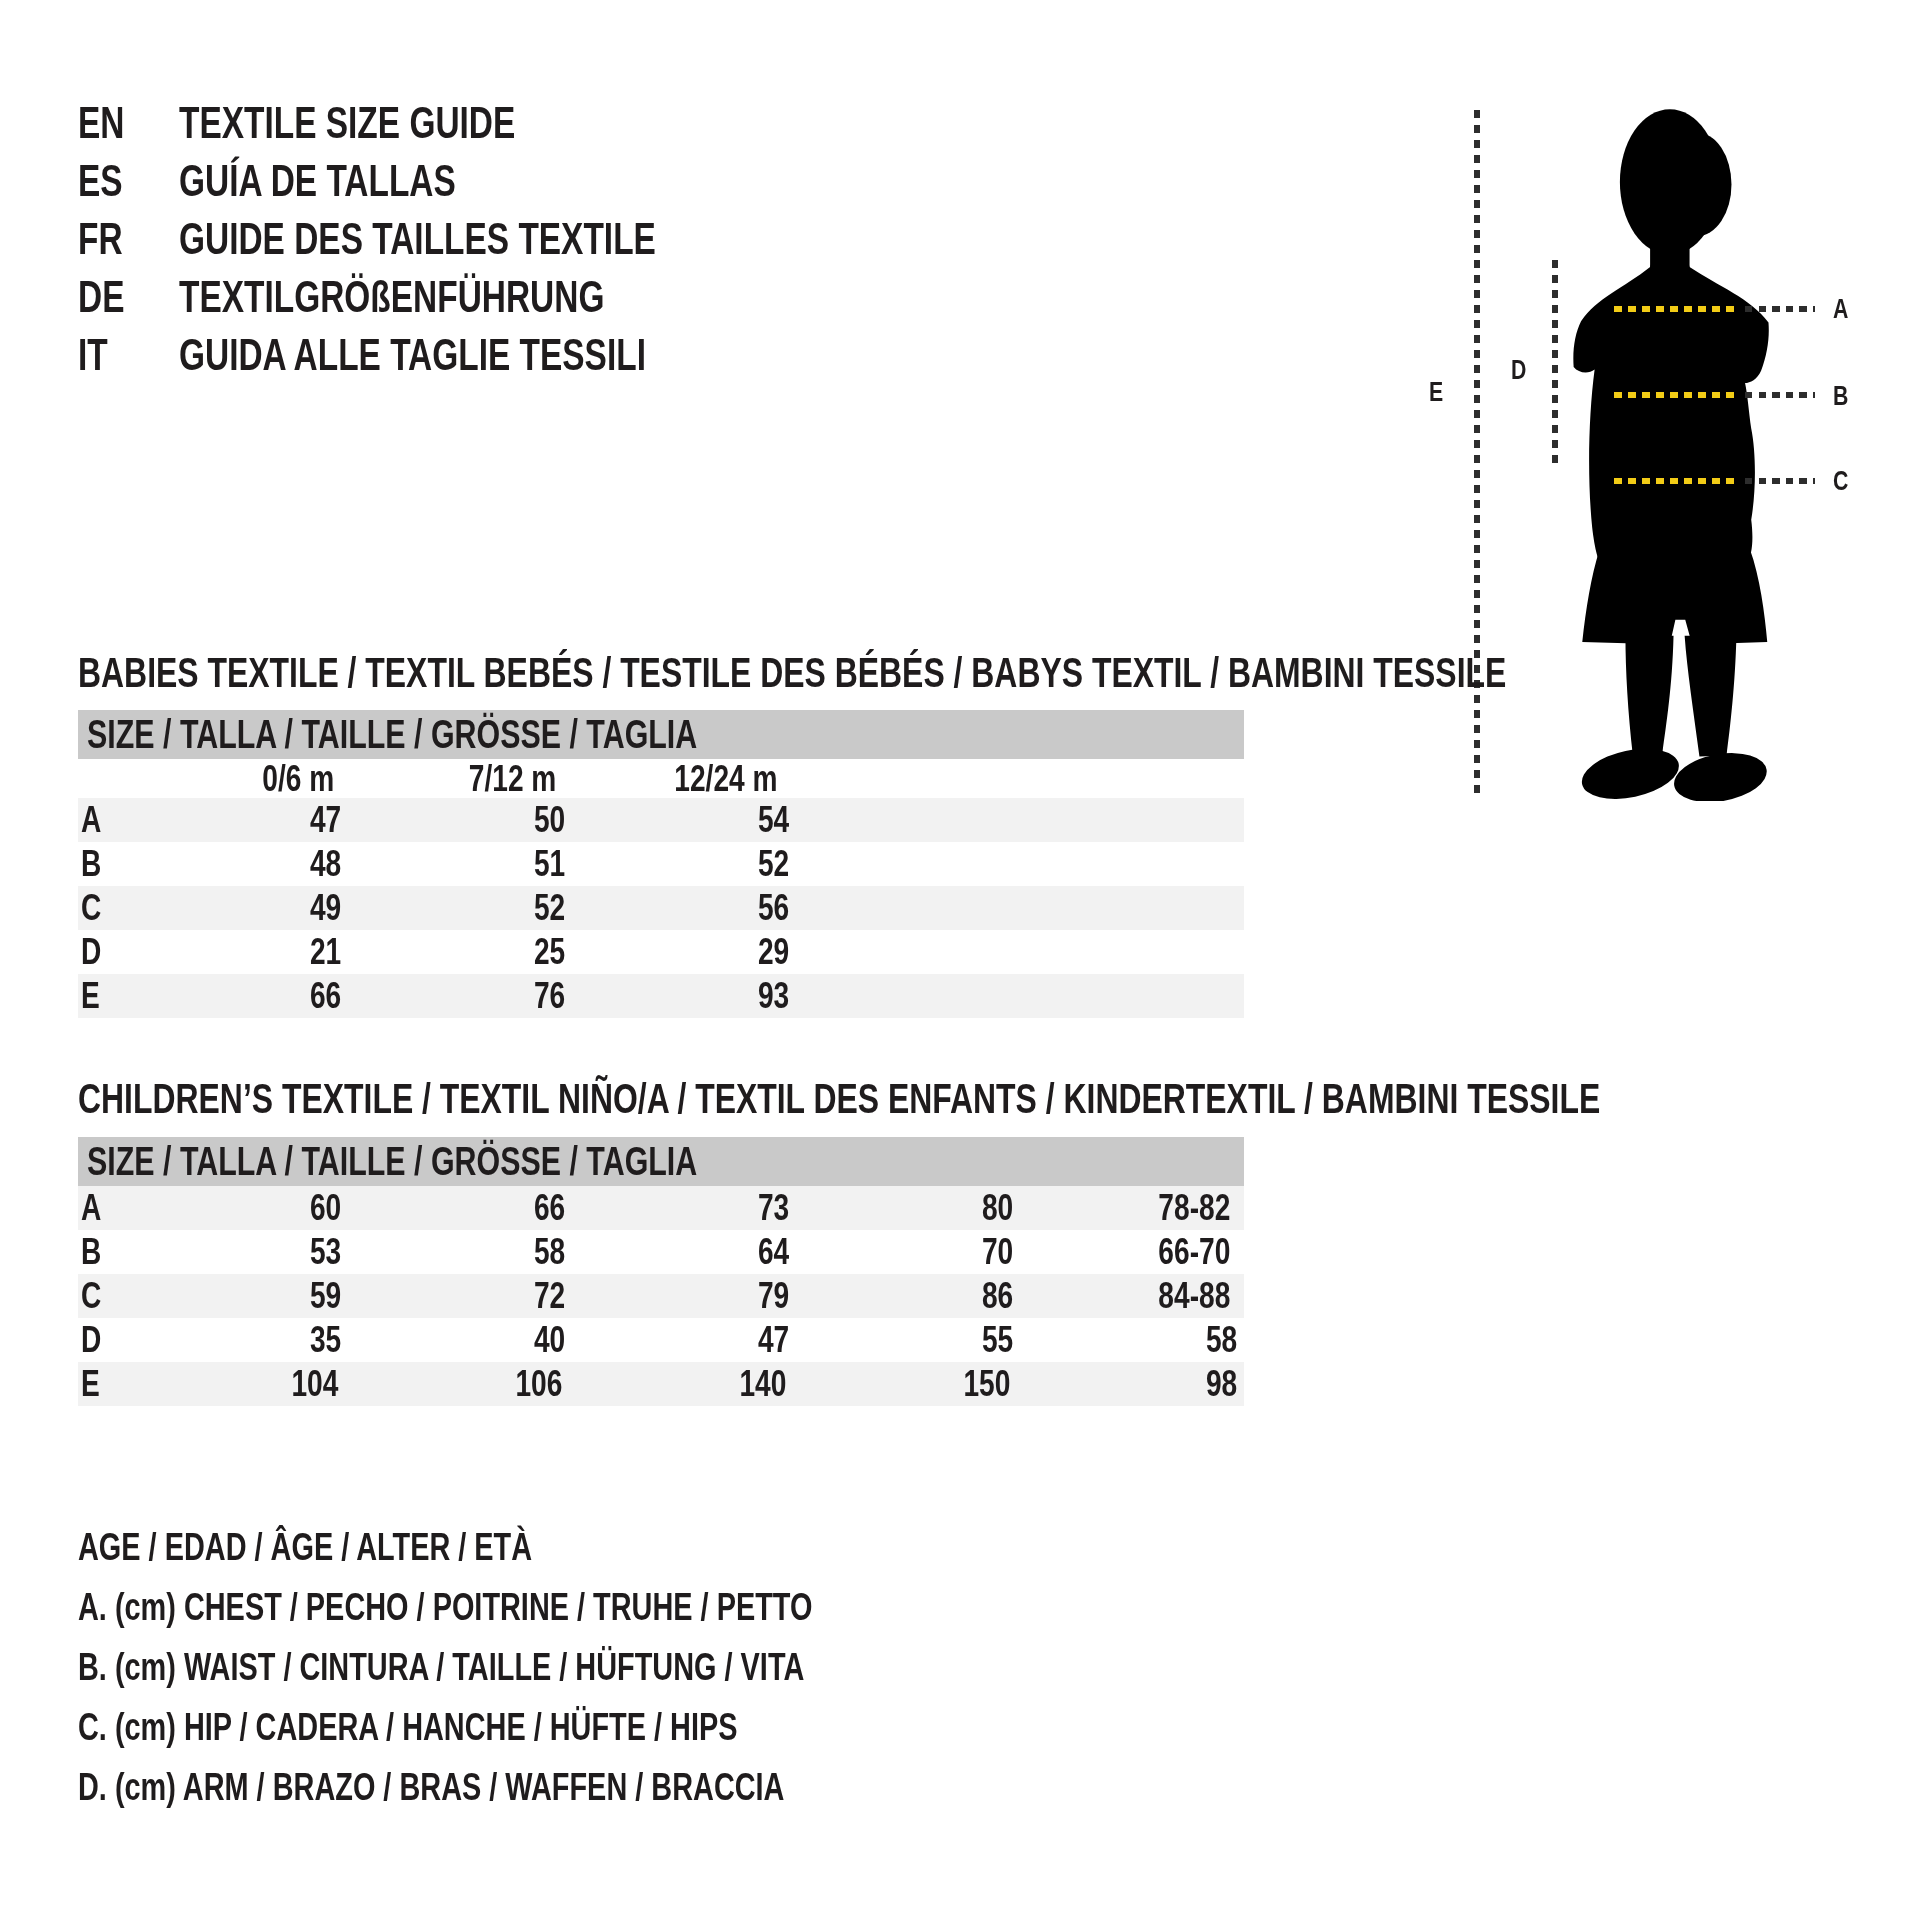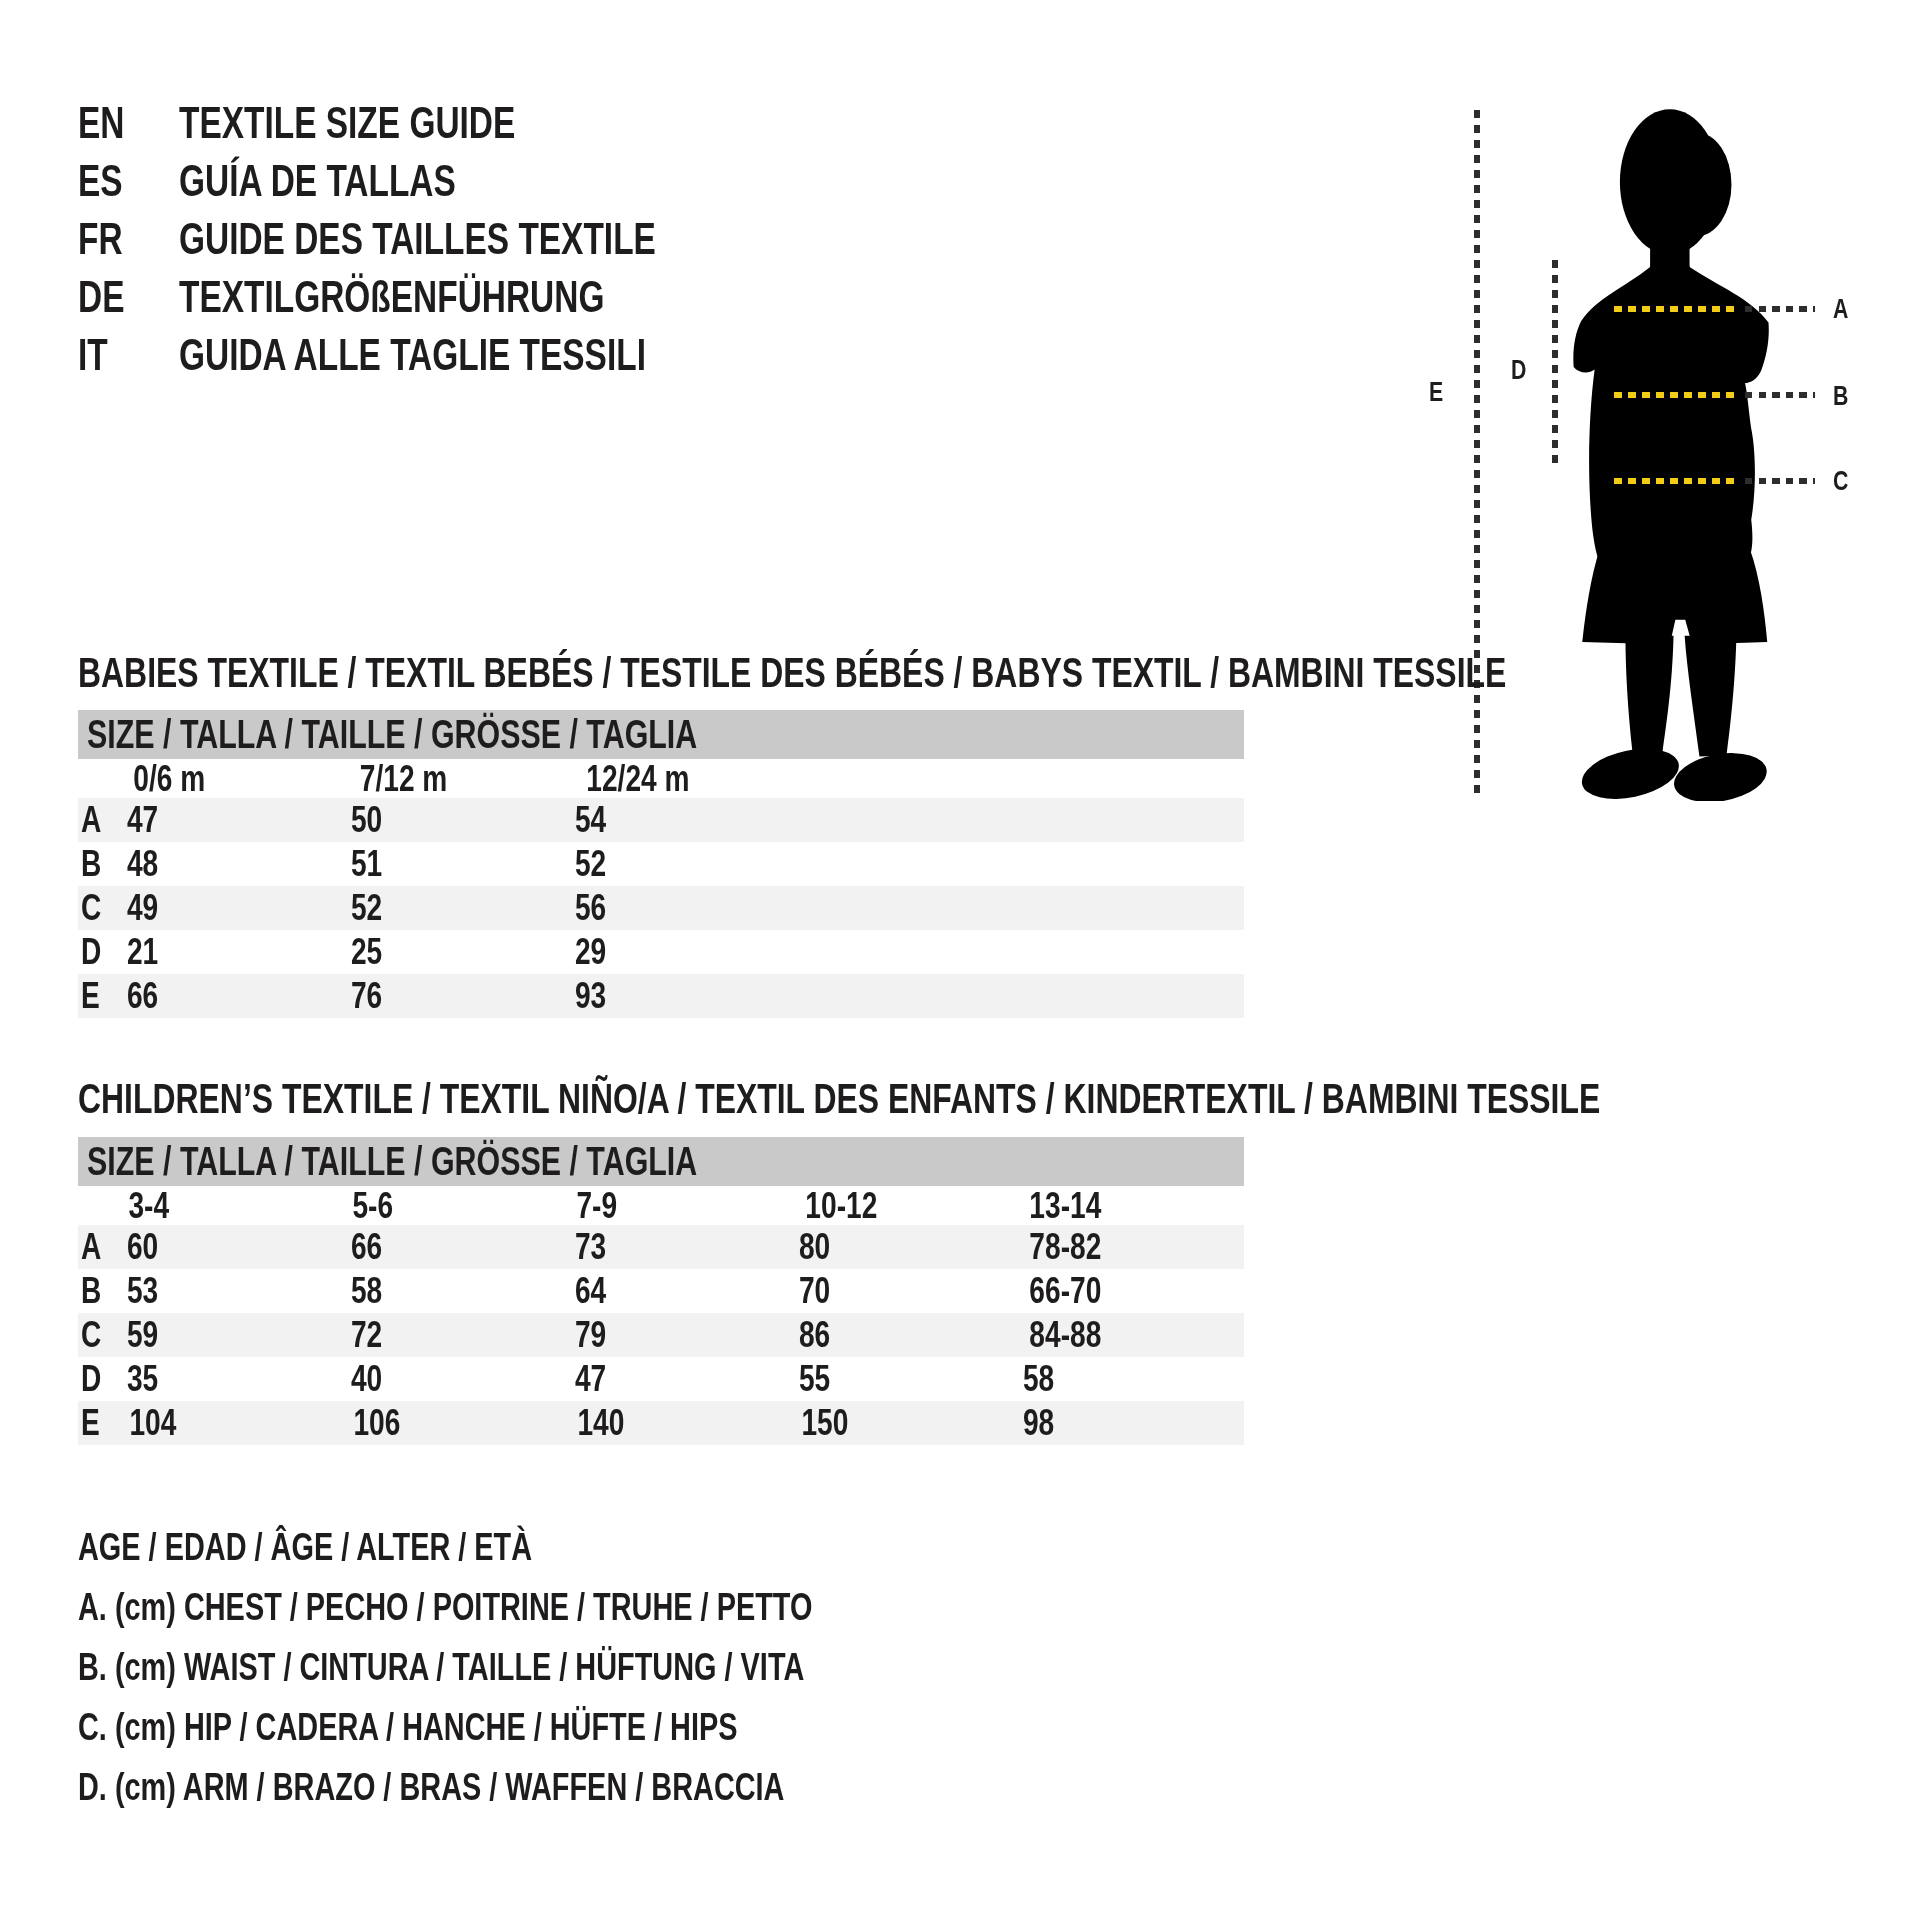--- a/index.html
+++ b/index.html
@@ -21,21 +21,21 @@
   
   .size-table { position: absolute; left: 78px; width: 1166px; }
   .size-bar { height: 49px; line-height: 49px; background: #c9c9c9; padding-left: 8.6px; font-size: 40px; font-weight: 700; box-sizing: border-box; }
   .cols-row, .data-row { display: grid; align-items: center; font-size: 37px; font-weight: 700; }
   .babies .cols-row, .babies .data-row { grid-template-columns: 44px repeat(3, 224px); }
   .children .cols-row, .children .data-row { grid-template-columns: 44px repeat(5, 224px); }
   .cols-row { height: 39px; line-height: 39px; }
   .data-row { height: 44px; line-height: 44px; }
   .data-row.shade { background: #f2f2f2; }
   .cell-label { text-align: left; padding-left: 2.5px; }
-  .cell-val, .cell-colhead { text-align: left; }
+  .cell-val, .cell-colhead { text-align: right; }
 
   
   .legend-block { position: absolute; left: 78px; top: 1517px; font-size: 38px; font-weight: 700; }
   .legend-line { height: 60px; line-height: 60px; }
 
   
   .figure-svg { position: absolute; left: 1565px; top: 108px; width: 222px; height: 693px; }
   .vdash { position: absolute; width: 5.5px; background: repeating-linear-gradient(180deg, #2d2d2d 0 8px, transparent 8px 15px); }
   .hdash-yellow { position: absolute; height: 5.5px; background: repeating-linear-gradient(90deg, #f2cc16 0 8px, transparent 8px 14px); }
   .hdash-dark { position: absolute; height: 5.5px; background: repeating-linear-gradient(90deg, #2d2d2d 0 7.4px, transparent 7.4px 13.6px); }
@@ -161,28 +161,20 @@
       <span class="cell-val"><span class="t tc">93</span></span>
     </div>
   </div>
 
   <div class="section-heading" style="top:1077px;">
     <span class="t tl">CHILDREN’S TEXTILE / TEXTIL NIÑO/A / TEXTIL DES ENFANTS / KINDERTEXTIL / BAMBINI TESSILE</span>
   </div>
 
   <div class="size-table children" style="top:1137px;">
     <div class="size-bar"><span class="t tl">SIZE / TALLA / TAILLE / GRÖSSE / TAGLIA</span></div>
-    <div class="cols-row">
-      <span class="cell-label"></span>
-      <span class="cell-colhead"><span class="t tc">3-4</span></span>
-      <span class="cell-colhead"><span class="t tc">5-6</span></span>
-      <span class="cell-colhead"><span class="t tc">7-9</span></span>
-      <span class="cell-colhead"><span class="t tc">10-12</span></span>
-      <span class="cell-colhead"><span class="t tc">13-14</span></span>
-    </div>
     <div class="data-row shade">
       <span class="cell-label"><span class="t tl">A</span></span>
       <span class="cell-val"><span class="t tc">60</span></span>
       <span class="cell-val"><span class="t tc">66</span></span>
       <span class="cell-val"><span class="t tc">73</span></span>
       <span class="cell-val"><span class="t tc">80</span></span>
       <span class="cell-val"><span class="t tc">78-82</span></span>
     </div>
     <div class="data-row">
       <span class="cell-label"><span class="t tl">B</span></span>

